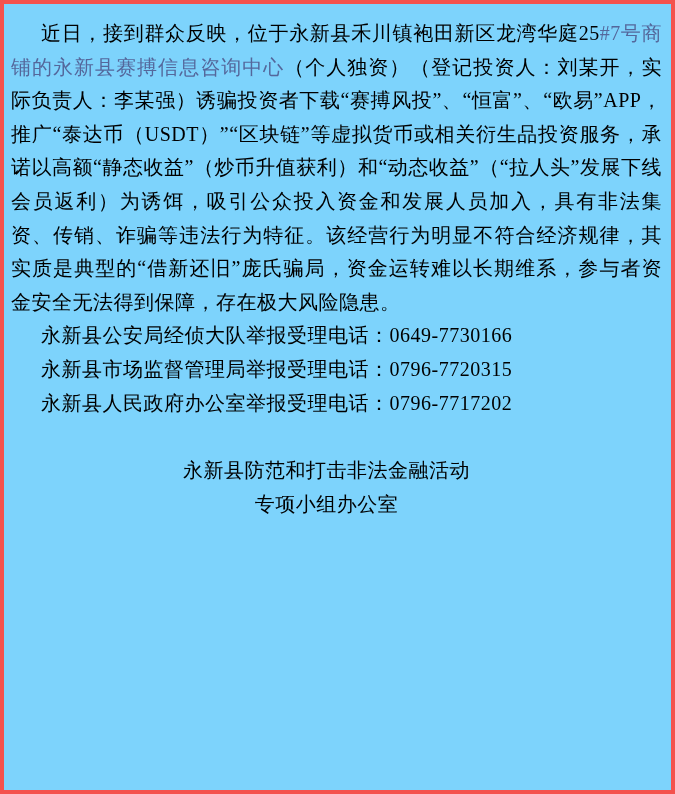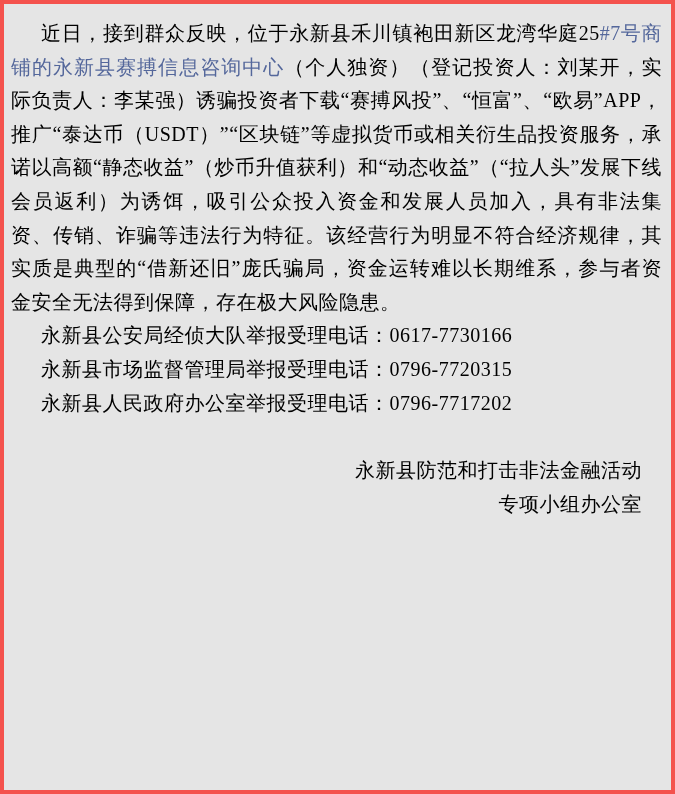--- a/index.html
+++ b/index.html
@@ -5,21 +5,21 @@
   html, body {
     margin: 0;
     padding: 0;
     background: #ffffff;
   }
   .frame {
     box-sizing: border-box;
     width: 675px;
     height: 794px;
     border: 4px solid #f4524d;
-    background: #e5e5e5;
+    background: #7dd3fc;
     padding: 13px 9px 6px 7px;
     overflow: hidden;
     font-family: "Liberation Serif", "DejaVu Serif", serif;
   }
   p {
     margin: 0;
     font-size: 20px;
     line-height: 33.6px;
     color: #000000;
     text-align: justify;
@@ -30,34 +30,34 @@
   }
   .shop-link {
     color: #54679b;
     text-decoration: none;
     cursor: pointer;
   }
   .signature {
     margin-top: 34px;
   }
   .signature p {
-    text-align: right;
+    text-align: center;
     padding-right: 20px;
     text-indent: 0;
   }
 </style>
 </head>
 <body>
 
 <div class="frame">
 
   <p class="indent"><span>近日，接到群众反映，位于永新县禾川镇袍田新区龙湾华庭25</span><span class="shop-link">#7号商铺的永新县赛搏信息咨询中心</span><span>（个人独资）（登记投资人：刘某开，实际负责人：李某强）诱骗投资者下载“赛搏风投”、“恒富”、“欧易”APP，推广“泰达币（USDT）”“区块链”等虚拟货币或相关衍生品投资服务，承诺以高额“静态收益”（炒币升值获利）和“动态收益”（“拉人头”发展下线会员返利）为诱饵，吸引公众投入资金和发展人员加入，具有非法集资、传销、诈骗等违法行为特征。该经营行为明显不符合经济规律，其实质是典型的“借新还旧”庞氏骗局，资金运转难以长期维系，参与者资金安全无法得到保障，存在极大风险隐患。</span></p>
 
 
-  <p class="indent">永新县公安局经侦大队举报受理电话：0617-7730166</p>
+  <p class="indent">永新县公安局经侦大队举报受理电话：0649-7730166</p>
   <p class="indent">永新县市场监督管理局举报受理电话：0796-7720315</p>
   <p class="indent">永新县人民政府办公室举报受理电话：0796-7717202</p>
 
   <div class="signature">
     <p>永新县防范和打击非法金融活动</p>
     <p>专项小组办公室</p>
 
   </div>
 
 </div>

